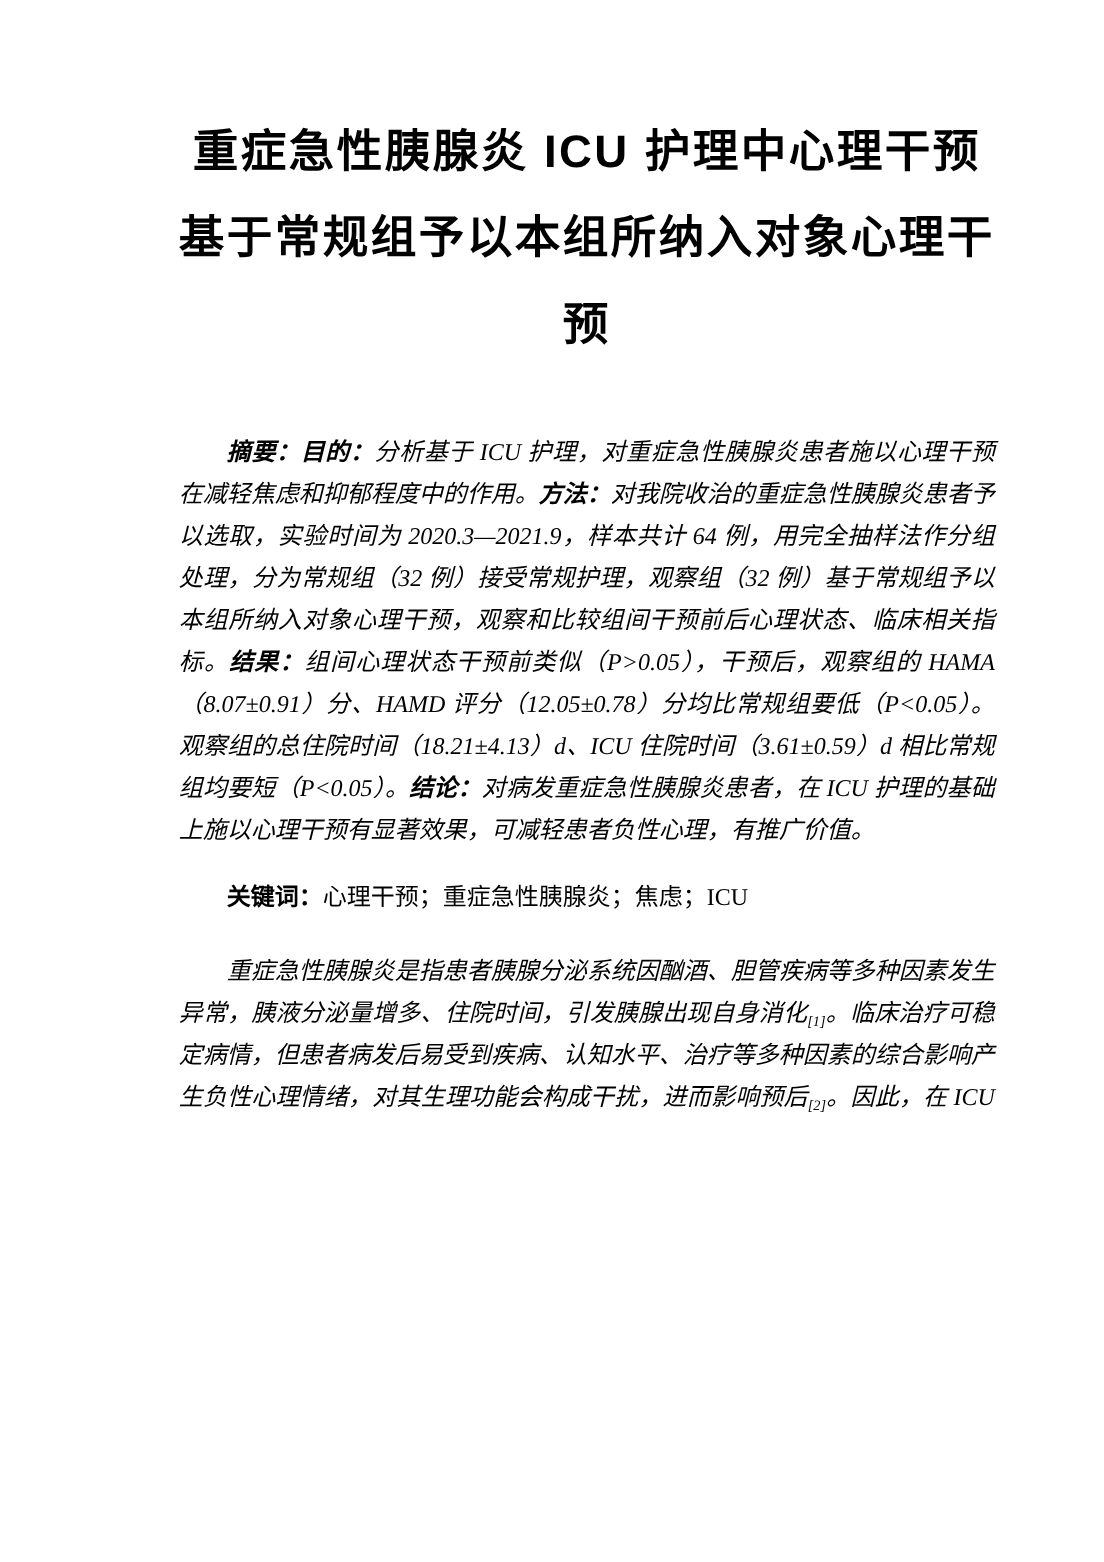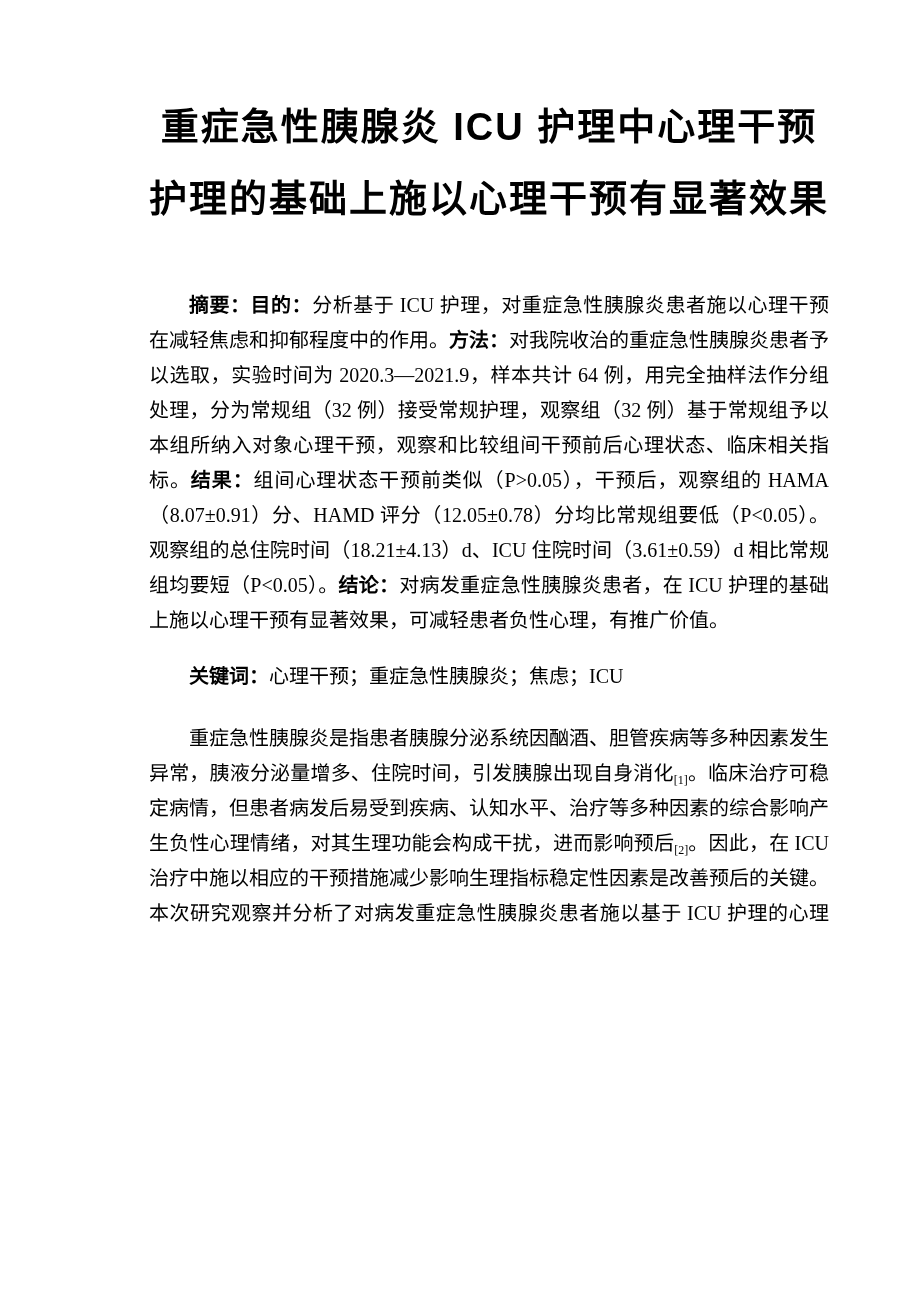--- a/index.html
+++ b/index.html
@@ -31,21 +31,21 @@
     letter-spacing: 2px;
     font-family: "Liberation Sans", "DejaVu Sans", sans-serif;
   }
   .title .tl { display: block; }
   .para {
     font-size: 20px;
     line-height: 35px;
     margin: 0 0 21px 0;
     text-indent: 2em;
   }
-  .justify { text-align: justify; }
+  .justify { text-align: justify; font-style: italic; }
   .keywords { margin-bottom: 27px; }
   .intro { margin-bottom: 22px; }
   .h2 {
     font-size: 20px;
     line-height: 35px;
     font-weight: bold;
     text-indent: 2em;
     margin: 0 0 20px 0;
   }
   .h3 {
@@ -62,21 +62,21 @@
     vertical-align: -4px;
   }
 </style>
 </head>
 <body>
 
 <div class="page">
 
   <h1 class="title">
       <span class="tl">重症急性胰腺炎 ICU 护理中心理干预</span>
-      <span class="tl">护理的基础上施以心理干预有显著效果</span>
+      <span class="tl">基于常规组予以本组所纳入对象心理干预</span>
     </h1>
 
   <p class="para justify"><b>摘要：</b><b>目的：</b><span>分析基于 ICU 护理，对重症急性胰腺炎患者施以心理干预在减轻焦虑和抑郁程度中的作用。</span><b>方法：</b><span>对我院收治的重症急性胰腺炎患者予以选取，实验时间为 2020.3—2021.9，样本共计 64 例，用完全抽样法作分组处理，分为常规组（32 例）接受常规护理，观察组（32 例）基于常规组予以本组所纳入对象心理干预，观察和比较组间干预前后心理状态、临床相关指标。</span><b>结果：</b><span>组间心理状态干预前类似（P&gt;0.05），干预后，观察组的 HAMA（8.07±0.91）分、HAMD 评分（12.05±0.78）分均比常规组要低（P&lt;0.05）。观察组的总住院时间（18.21±4.13）d、ICU 住院时间（3.61±0.59）d 相比常规组均要短（P&lt;0.05）。</span><b>结论：</b><span>对病发重症急性胰腺炎患者，在 ICU 护理的基础上施以心理干预有显著效果，可减轻患者负性心理，有推广价值。</span></p>
 
   <p class="para keywords"><b>关键词：</b><span>心理干预；重症急性胰腺炎；焦虑；ICU</span></p>
 
   <p class="para justify intro"><span>重症急性胰腺炎是指患者胰腺分泌系统因酗酒、胆管疾病等多种因素发生异常，胰液分泌量增多、住院时间，引发胰腺出现自身消化</span><sub>[1]</sub><span>。临床治疗可稳定病情，但患者病发后易受到疾病、认知水平、治疗等多种因素的综合影响产生负性心理情绪，对其生理功能会构成干扰，进而影响预后</span><sub>[2]</sub><span>。因此，在 ICU 治疗中施以相应的干预措施减少影响生理指标稳定性因素是改善预后的关键。本次研究观察并分析了对病发重症急性胰腺炎患者施以基于 ICU 护理的心理干预的效果，临床相关指标：</span></p>
 
   <h2 class="h2">8 资料与方法</h2>
 

